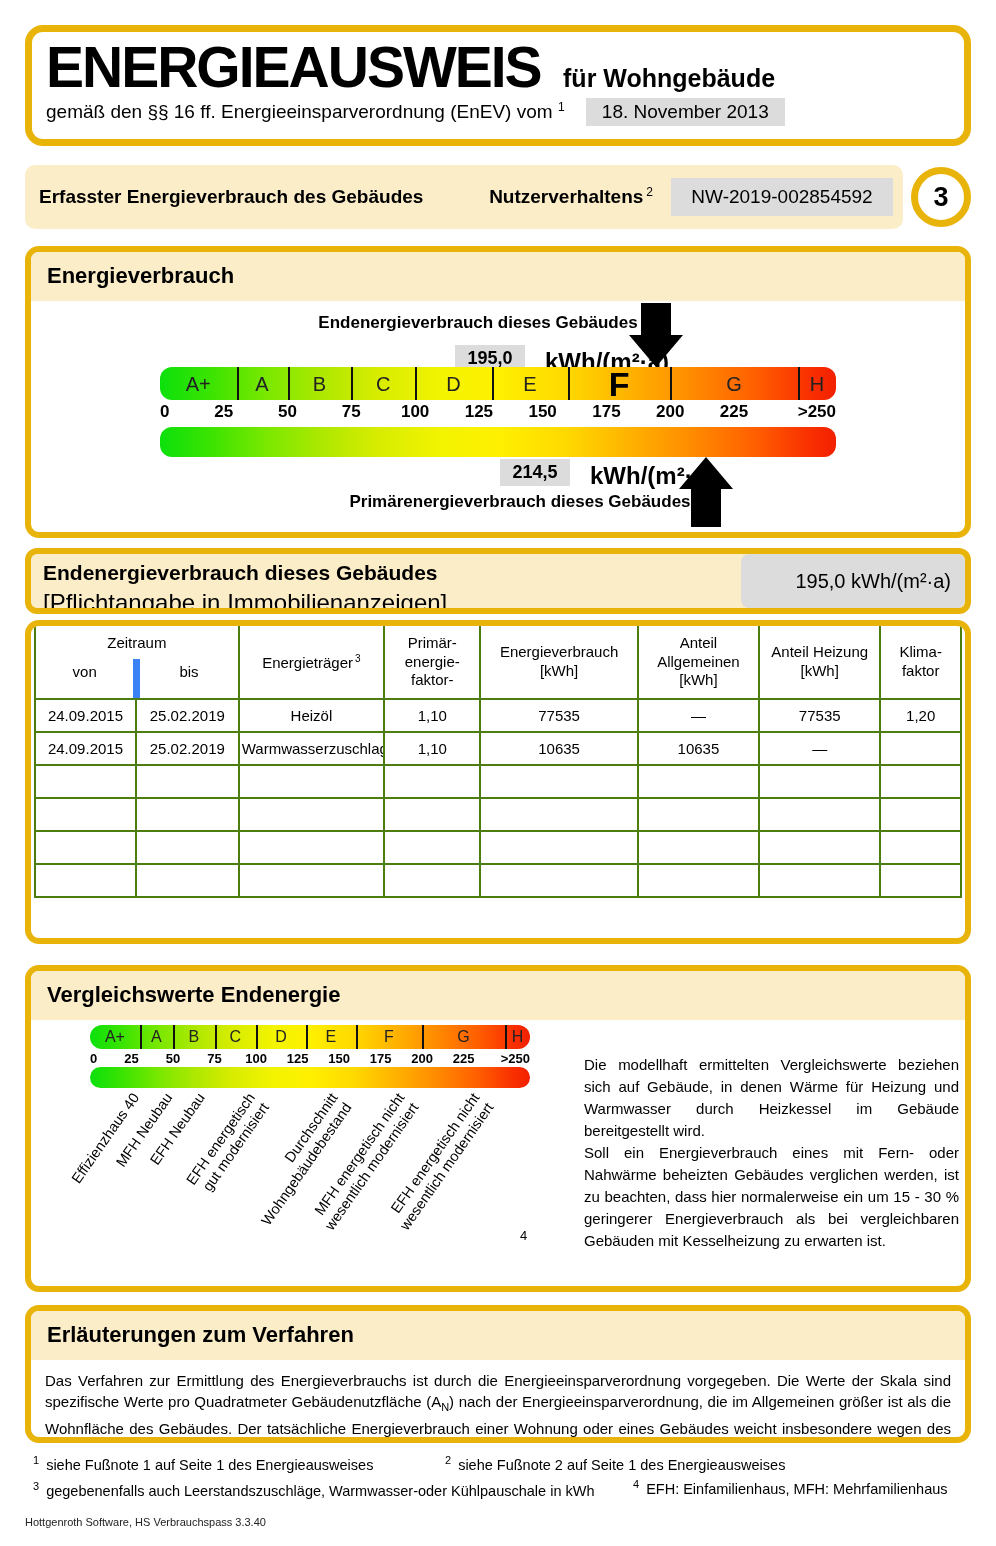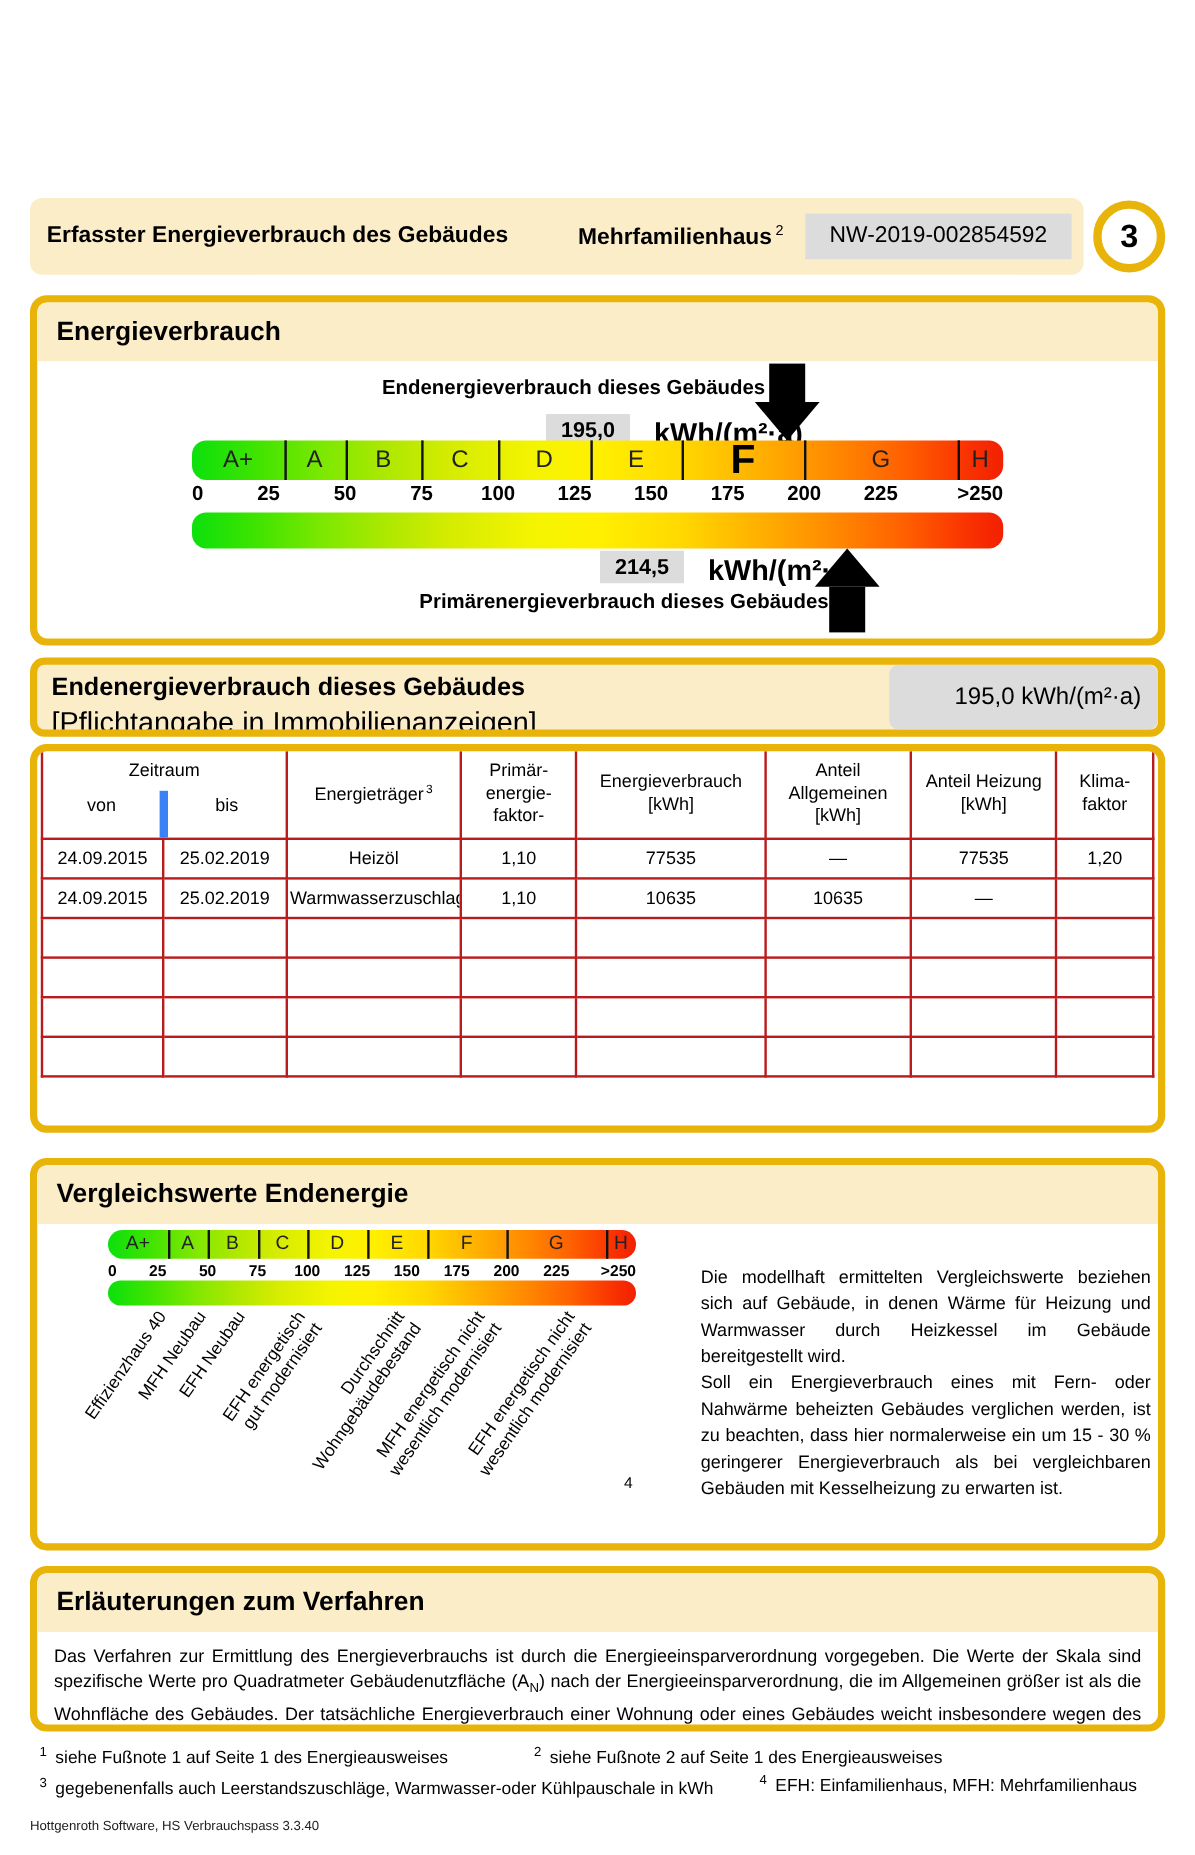--- a/index.html
+++ b/index.html
@@ -71,21 +71,21 @@
 
   
   .endenergie{left:25px;top:548px;width:946px;height:66px;background:var(--cream);border-radius:12px;padding:7px 12px;}
   .endenergie .t1{font-weight:bold;font-size:21px;}
   .endenergie .t2{font-size:24px;margin-top:4px;}
   .end-panel{position:absolute;right:0;top:0;bottom:0;width:224px;background:var(--graybox);border-radius:8px;display:flex;align-items:center;justify-content:flex-end;padding-right:14px;font-size:20px;}
 
   
   .tbl-wrap{padding:0 3px 5px 3px;}
   .vtable{width:100%;border-collapse:collapse;table-layout:fixed;}
-  .vtable th,.vtable td{border:2px solid #b91c1c;font-weight:normal;font-size:15px;text-align:center;vertical-align:middle;padding:0 2px;}
+  .vtable th,.vtable td{border:2px solid #4d7c0f;font-weight:normal;font-size:15px;text-align:center;vertical-align:middle;padding:0 2px;}
   .vtable thead th{border-top:none;height:72px;}
   .vtable td{height:33px;overflow:hidden;white-space:nowrap;}
   .hlines span{display:block;line-height:1.25;}
   .zcell{padding:0 !important;}
   .zwrap{display:flex;flex-direction:column;height:72px;}
   .ztop{flex:1;display:flex;align-items:center;justify-content:center;}
   .zbot{flex:1.15;display:flex;}
   .zvon,.zbis{flex:1;display:flex;align-items:flex-start;justify-content:center;padding-top:4px;}
   .zbis{border-left:7px solid #3b82f6;}
   .etr sup{font-size:10px;margin-left:2px;}
@@ -115,25 +115,36 @@
   .fn2{left:420px;top:2px;}
   .fn3{left:8px;top:28px;}
   .fn4{left:608px;top:26px;}
   .footer{position:absolute;left:25px;top:1516px;font-size:11px;color:#222;}
 </style>
 </head>
 <body>
 
 <div class="page">
 
+  <div class="hdr-box">
+    <div class="hdr-title-row">
+      <span class="hdr-title">ENERGIEAUSWEIS</span>
+      <span class="hdr-title-suffix">für Wohngebäude</span>
+    </div>
+    <div class="hdr-sub-row">
+      <span>gemäß den §§ 16 ff. Energieeinsparverordnung (EnEV) vom</span>
+      <sup>1</sup>
+      <span class="date-box">18. November 2013</span>
+    </div>
+  </div>
 
   <div class="meta-bar">
     <span class="meta-title">Erfasster Energieverbrauch des Gebäudes</span>
     <span class="reg-group">
-      <span class="reg-label"><span>Mehrfamilienhaus</span><sup>2</sup></span>
+      <span class="reg-label"><span>Nutzerverhaltens</span><sup>2</sup></span>
       <span class="reg-box">NW-2019-002854592</span>
     </span>
   </div>
   <div class="page-badge">3</div>
 
   <div class="gold-section" style="left:25px;top:246px;width:946px;height:292px;">
     <div class="sec-head">Energieverbrauch</div>
     <div class="sec-body ev-body">
       <div class="ev-top-label">Endenergieverbrauch dieses Gebäudes</div>
       <div class="val-box" style="left:424px;top:44px;">195,0</div>

